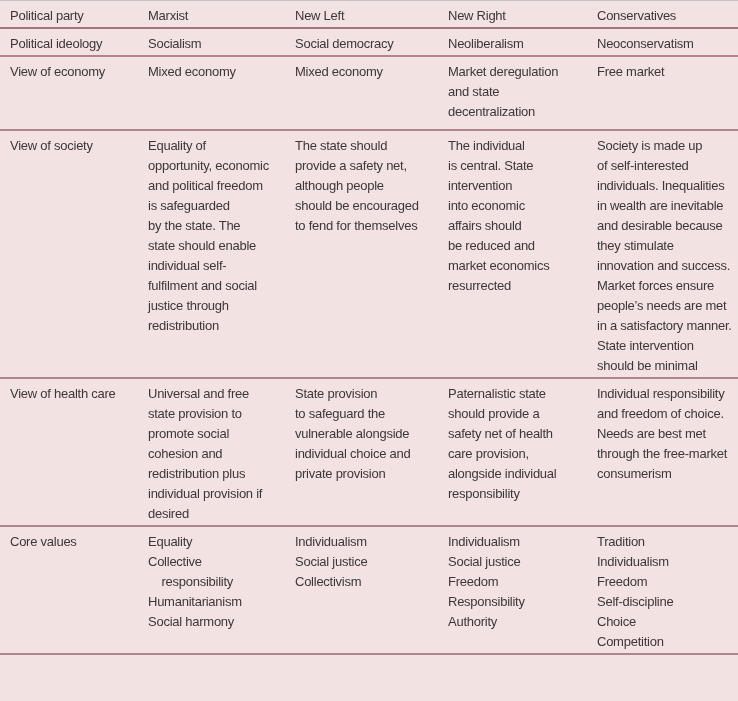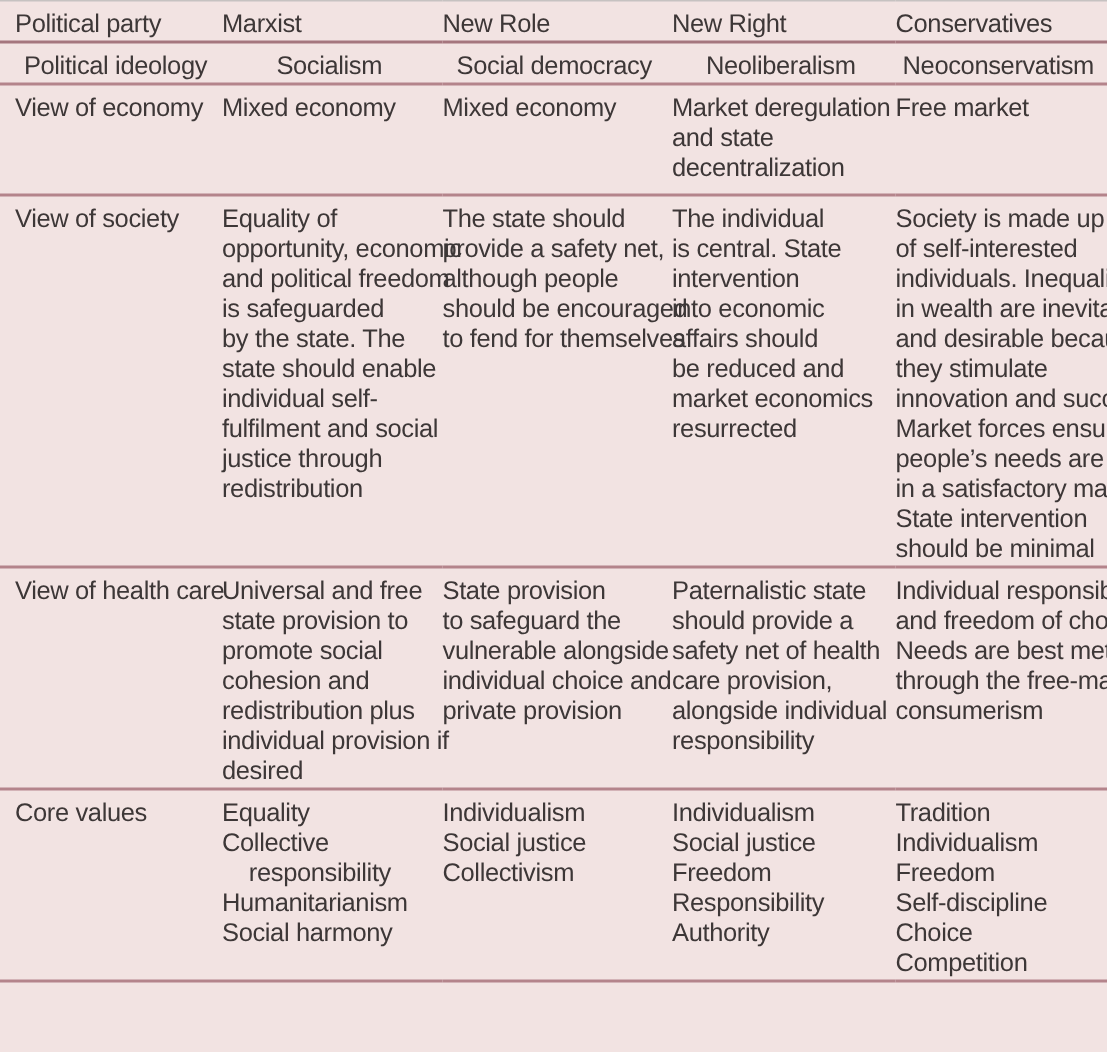--- a/index.html
+++ b/index.html
@@ -15,21 +15,21 @@
     height: 701px;
     background: #f2e3e2;
   }
   table.compare {
     width: 738px;
     table-layout: fixed;
     border-collapse: collapse;
     border-top: 1px solid #c6c2c1;
     border-bottom: 2px solid #b4848b;
     font-family: "Liberation Sans", "DejaVu Sans", sans-serif;
-    font-size: 17px;
+    font-size: 13px;
     line-height: 20px;
     letter-spacing: -0.25px;
     color: #3d3737;
   }
   table.compare tr {
     border-bottom: 2px solid #b4848b;
   }
   table.compare tr.row-party {
     border-bottom: 2px solid #a5767e;
   }
@@ -38,21 +38,21 @@
     padding: 5px 4px 1px 0;
   }
   table.compare td.label-col {
     padding-left: 10px;
   }
   .cell-text {
     white-space: pre;
     display: block;
   }
   tr.row-party        { height: 27px; }
-  tr.row-ideology     { height: 25px; text-align: center; }
+  tr.row-ideology     { height: 25px; }
   tr.row-state        { height: 45px; }
   tr.row-economy      { height: 74px; }
   tr.row-society      { height: 245px; }
   tr.row-healthcare   { height: 143px; }
   tr.row-corevalues   { height: 126px; padding-left: 28px; }
 </style>
 </head>
 <body>
 
 <div class="table-wrap">
@@ -66,21 +66,21 @@
     </colgroup>
     <tbody>
       <tr class="row-party">
         <td class="label-col">
             <span class="cell-text">Political party</span>
           </td>
         <td>
             <span class="cell-text">Marxist</span>
           </td>
         <td>
-            <span class="cell-text">New Role</span>
+            <span class="cell-text">New Left</span>
           </td>
         <td>
             <span class="cell-text">New Right</span>
           </td>
         <td>
             <span class="cell-text">Conservatives</span>
           </td>
       </tr>
       <tr class="row-ideology">
         <td class="label-col">

